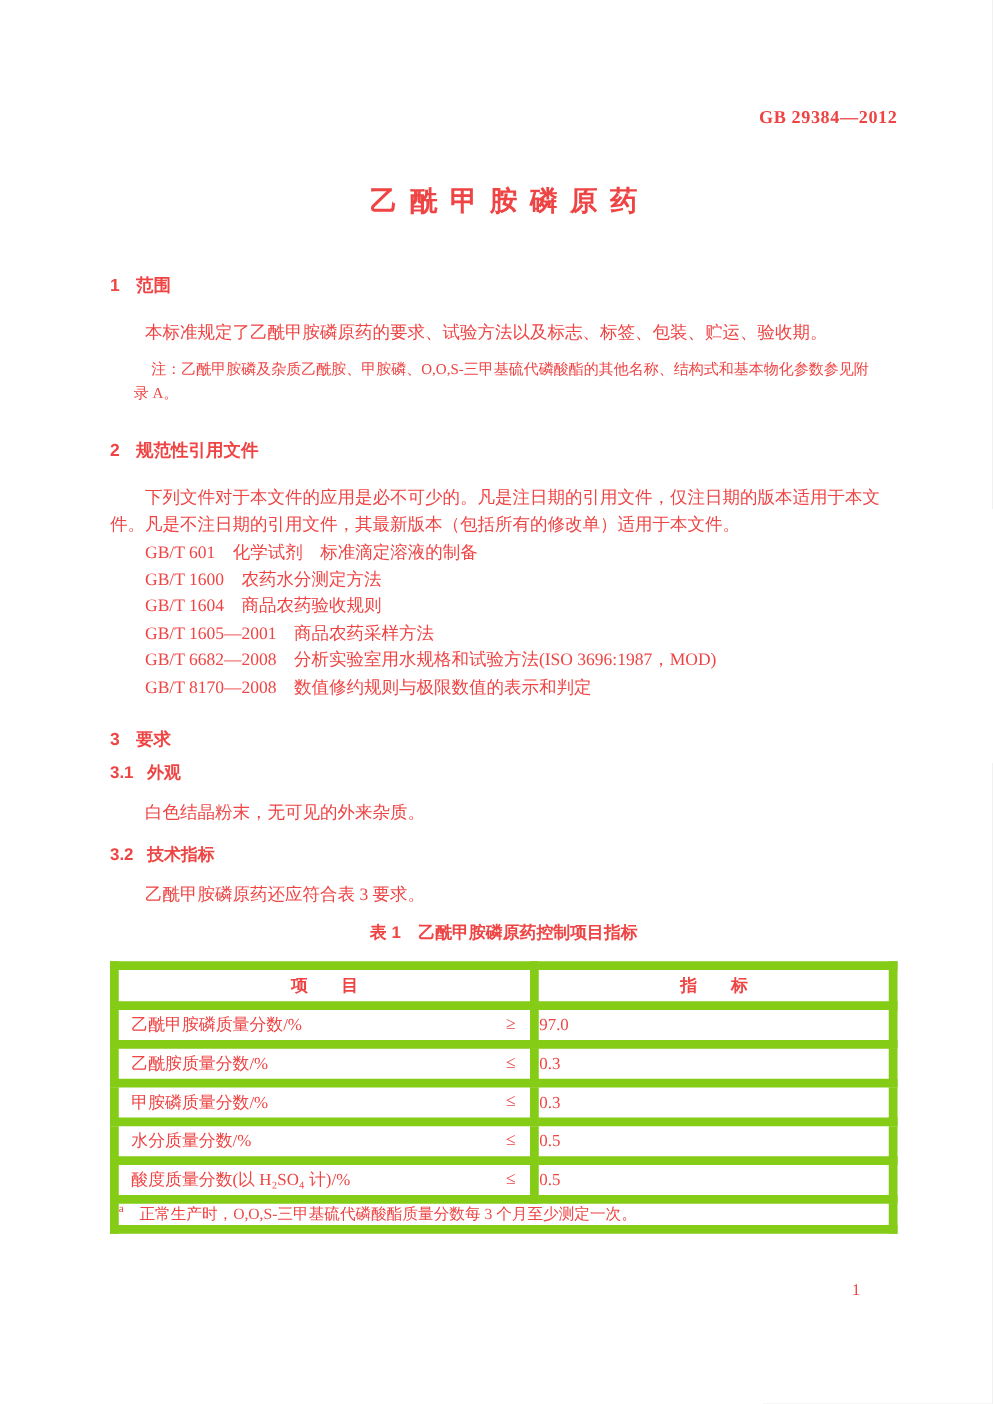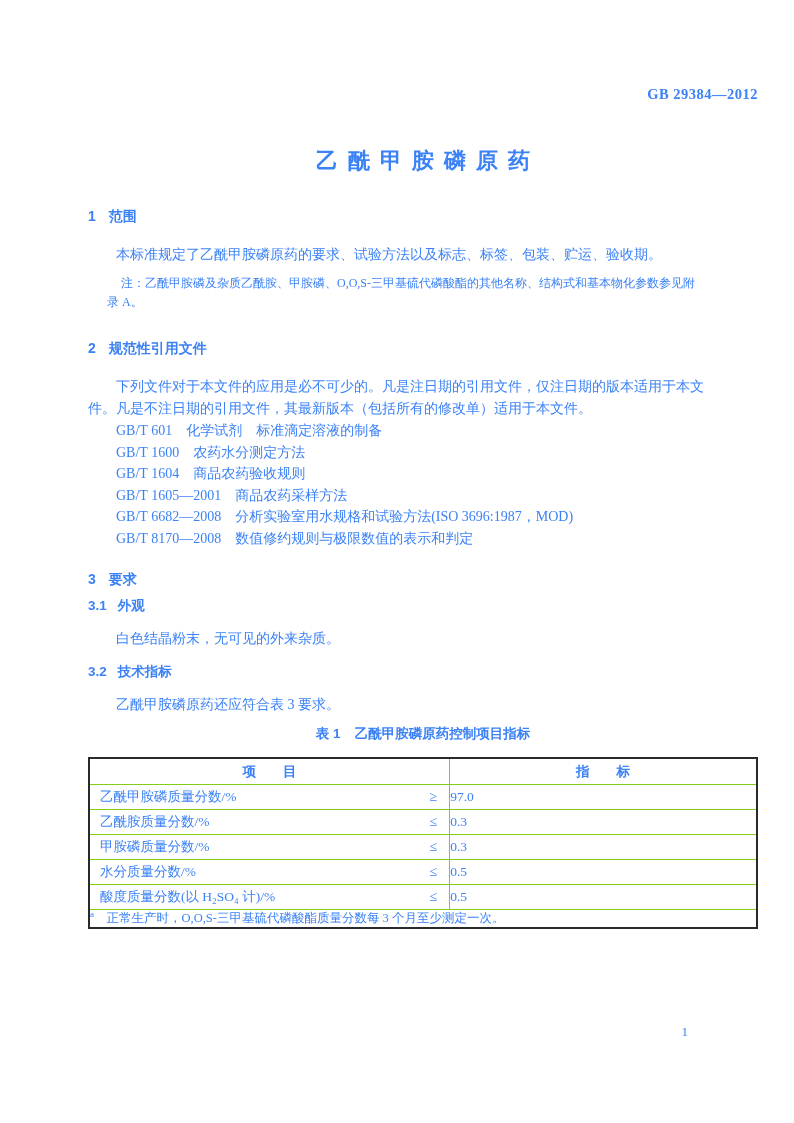--- a/index.html
+++ b/index.html
@@ -7,22 +7,22 @@
     padding: 0;
     background: #e8e8e8;
   }
   .page {
     position: relative;
     width: 794px;
     height: 1123px;
     margin: 0 auto;
     background: #ffffff;
     box-sizing: border-box;
-    padding: 86px 36px 0 88px;
-    color: #3b82f6;
+    padding: 86px 76px 0 88px;
+    color: #ef4444;
     font-family: "Liberation Serif", "DejaVu Serif", serif;
     overflow: hidden;
   }
   .std-code {
     text-align: right;
     font-size: 14.5px;
     font-weight: bold;
     letter-spacing: 0.5px;
     height: 18px;
     font-family: "Liberation Serif", "DejaVu Serif", serif;
@@ -38,21 +38,21 @@
     font-family: "Liberation Sans", "DejaVu Sans", sans-serif;
   }
   .sec-h {
     margin-top: 28px;
     height: 18px;
     font-size: 14px;
     font-weight: bold;
     font-family: "Liberation Sans", "DejaVu Sans", sans-serif;
   }
   .sec-h .h-num { margin-right: 13px; }
-  .sec-h.first { margin-top: 32px; }
+  .sec-h.first { margin-top: 44px; }
   .sec-h.h3-main { margin-top: 22px; }
   .sub-h {
     margin-top: 8px;
     height: 17px;
     font-size: 13.5px;
     font-weight: bold;
     font-family: "Liberation Sans", "DejaVu Sans", sans-serif;
   }
   .sub-h .h-num { margin-right: 11px; }
   .sub-h.tight { margin-top: 14px; }
@@ -89,21 +89,21 @@
   }
   .tbl-caption .cap-label { margin-right: 14px; }
   table.t1 {
     margin-top: 14px;
     width: 100%;
     border-collapse: collapse;
     border: 2px solid #2a2a2a;
     font-size: 13.5px;
   }
   table.t1 th, table.t1 td {
-    border: 1px solid #84cc16;
+    border: 7px solid #84cc16;
     padding: 0;
   }
   table.t1 th {
     height: 25px;
     font-weight: bold;
     font-family: "Liberation Sans", "DejaVu Sans", sans-serif;
     font-size: 13.5px;
     text-align: center;
   }
   table.t1 td.c-item { height: 24px; }

